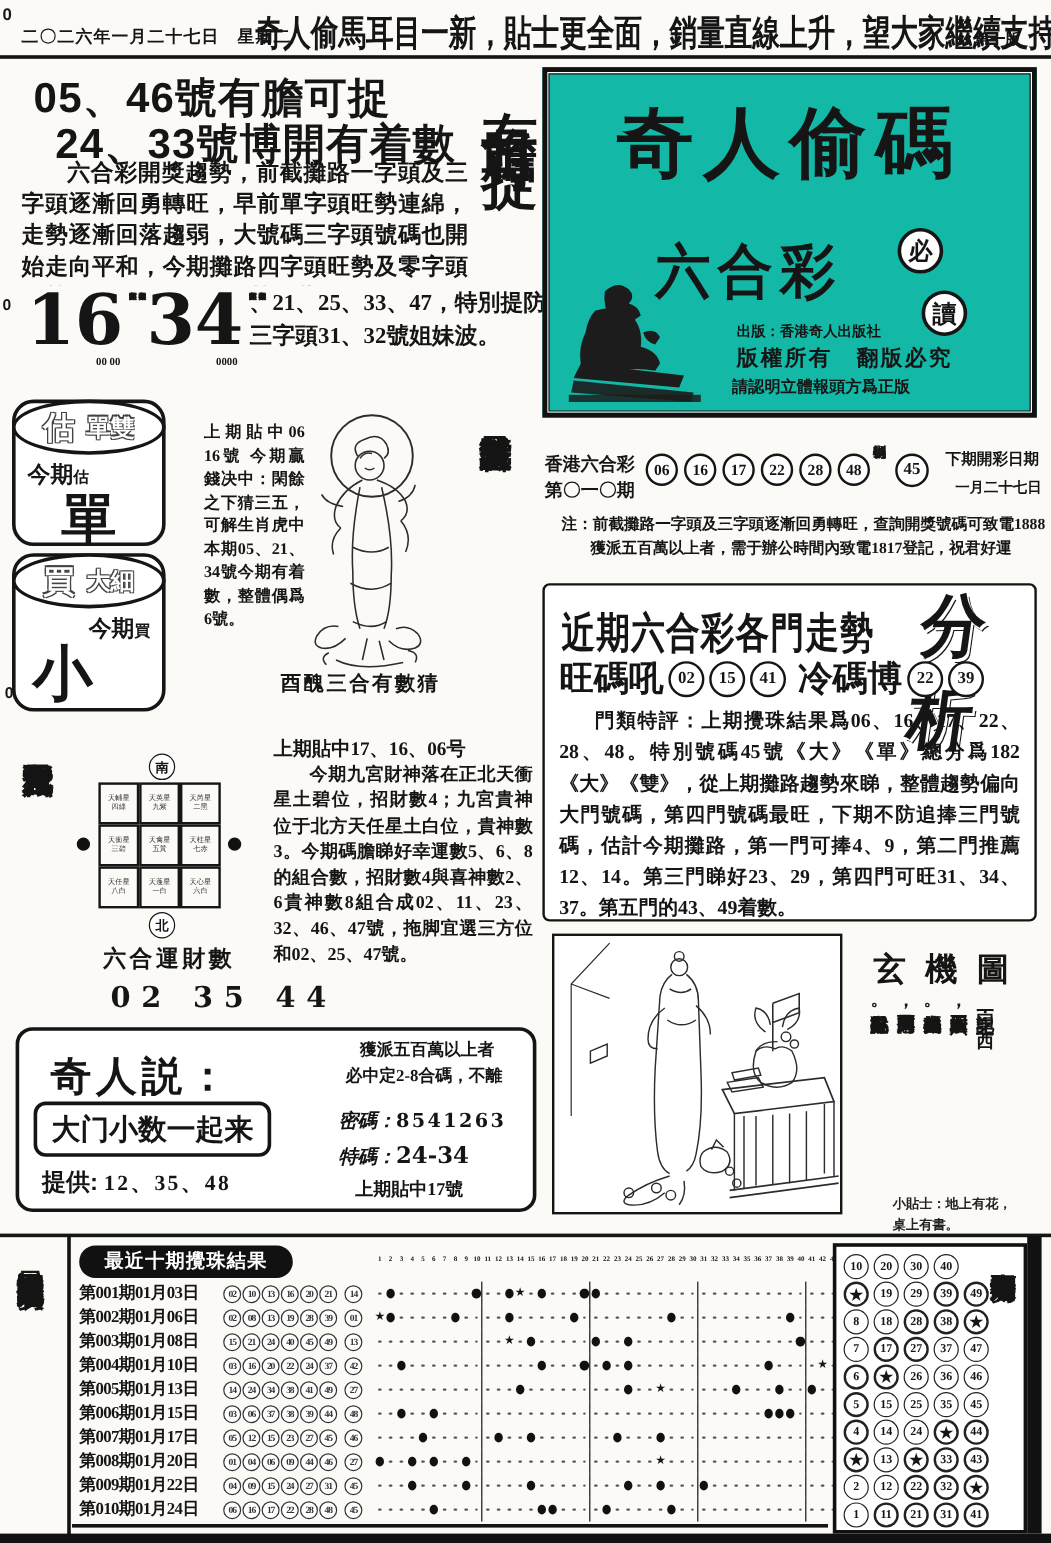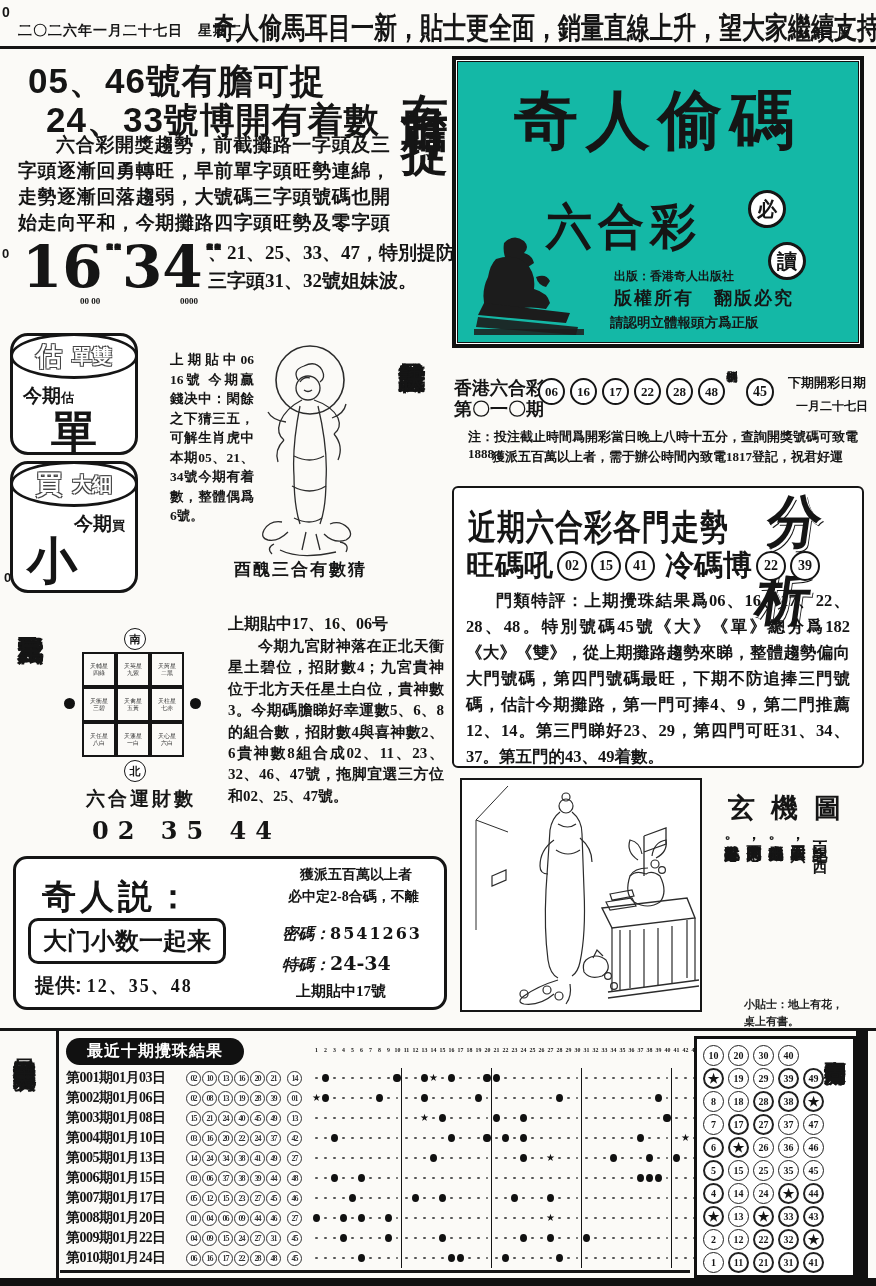--- a/index.html
+++ b/index.html
@@ -212,37 +212,37 @@
           <rect x="8" y="104" width="110" height="6" opacity=".85"></rect>
           <path d="M70 52 q10 -4 14 4 l-4 6 q-8 -2 -10 -10z"></path>
         </g>
       </svg>
     </div>
     <div style="position:absolute;left:158px;top:208px;font-size:12px;font-weight:bold;">出版：香港奇人出版社</div>
     <div style="position:absolute;left:158px;top:226px;font-size:18px;font-weight:900;letter-spacing:2px;">版權所有　翻版必究</div>
     <div style="position:absolute;left:154px;top:254px;font-size:13.5px;font-weight:900;font-family:'DejaVu Serif',serif;">請認明立體報頭方爲正版</div>
   </div>
 
-  <div class="abs" style="left:454px;top:378px;font-size:18px;font-weight:900;line-height:21px;">
+  <div class="abs" style="left:454px;top:378px;font-size:15px;font-weight:900;line-height:21px;">
     <div>香港六合彩</div>
     <div>第〇一〇期</div>
   </div>
   <div class="abs" id="draw-circles" style="left:538px;top:378px;display:flex;gap:5px;">
       <span class="circle" style="width: 27px; height: 27px; font-size: 13px;">06</span>
       <span class="circle" style="width: 27px; height: 27px; font-size: 13px;">16</span>
       <span class="circle" style="width: 27px; height: 27px; font-size: 13px;">17</span>
       <span class="circle" style="width: 27px; height: 27px; font-size: 13px;">22</span>
       <span class="circle" style="width: 27px; height: 27px; font-size: 13px;">28</span>
       <span class="circle" style="width: 27px; height: 27px; font-size: 13px;">48</span>
     </div>
   <div class="abs vtext" style="left:726px;top:362px;height:58px;font-size:11px;font-weight:900;line-height:12px;">特別號碼</div>
   <div class="abs circle" style="left:746px;top:378px;width:28px;height:28px;font-size:14px;">45</div>
   <div class="abs" style="left:788px;top:374px;font-size:13px;font-weight:900;">下期開彩日期</div>
   <div class="abs" style="left:796px;top:398px;font-size:12px;font-weight:900;">一月二十七日</div>
-  <div class="abs" style="left:468px;top:428px;font-size:13px;font-weight:bold;">注：投注截止時間爲開彩當日晚上八時十五分，查詢開獎號碼可致電1888</div>
+  <div class="abs" style="left:468px;top:428px;font-size:13px;font-weight:bold;">注：前截攤路一字頭及三字頭逐漸回勇轉旺，查詢開獎號碼可致電1888</div>
   <div class="abs" style="left:492px;top:448px;font-size:13px;font-weight:bold;">獲派五百萬以上者，需于辦公時間內致電1817登記，祝君好運</div>
 
   <div class="abs" style="left:452px;top:486px;width:412px;height:282px;border:2.5px solid #151515;border-radius:6px;box-sizing:border-box;background:#fff;">
     <div class="sans" style="position:absolute;left:14px;top:16px;font-size:28px;font-weight:900;letter-spacing:1px;transform:scaleY(1.25);transform-origin:top left;white-space:nowrap;">近期六合彩各門走勢</div>
     <div class="sans" style="position:absolute;left:308px;top:0px;font-size:54px;font-weight:900;transform:skewX(-8deg) scaleY(1.05);letter-spacing:-2px;text-shadow:2px 2px 0 #fff,3px 3px 0 #151515;">分析</div>
     <div style="position:absolute;left:12px;top:58px;display:flex;align-items:center;gap:4px;">
       <span class="sans" style="font-size:29px;font-weight:900;">旺碼吼</span>
       <span id="hot-circles" style="display:flex;gap:4px;">
           <span class="circle" style="width: 30px; height: 30px; font-size: 14px;">02</span>
           <span class="circle" style="width: 30px; height: 30px; font-size: 14px;">15</span>

